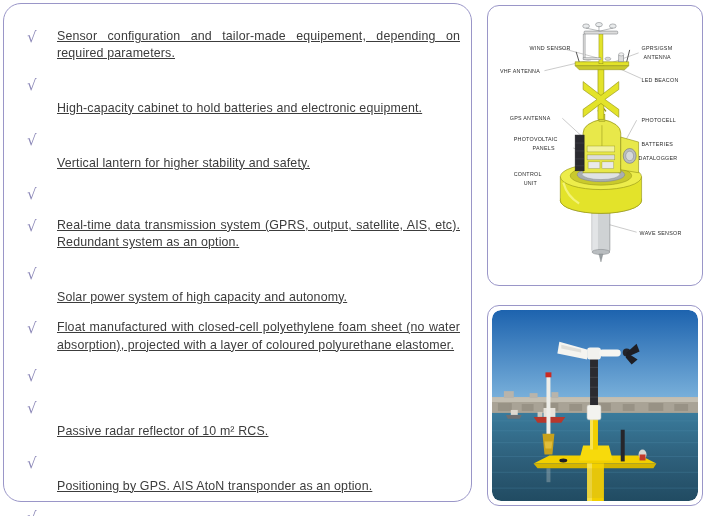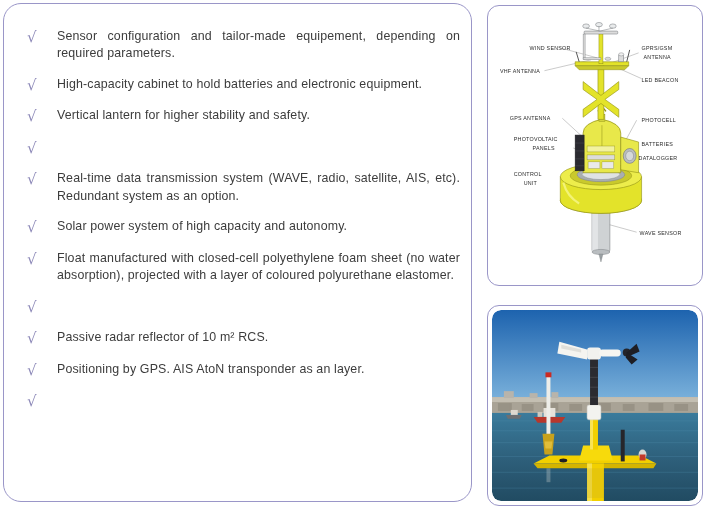--- a/index.html
+++ b/index.html
@@ -16,22 +16,22 @@
                padding:4px;background:#ffffff;}
 
   
   #feature-list{position:absolute;left:16px;top:24px;width:440px;}
   .feature-row{display:flex;align-items:flex-start;margin-bottom:13.5px;}
   .check-icon{flex:0 0 30px;color:#8e8ab9;font-size:15px;line-height:17px;
               padding-top:1px;text-align:left;padding-left:7px;
               font-family:"DejaVu Sans",sans-serif;}
   .feature-text{flex:1;color:#3c3c3c;font-size:12.4px;line-height:17.2px;
                 text-align:justify;letter-spacing:.15px;
-                font-family:"Liberation Sans",sans-serif;}
-  .feature-text.nojust{text-align:left;}
+                font-family:"Liberation Sans",sans-serif;text-decoration:underline;}
+  .feature-text.nojust{text-align:left;margin-top:24px;}
 
   
   #buoy-diagram{position:absolute;left:0;top:0;width:100%;height:100%;}
   .lbl{font-family:"Liberation Sans",sans-serif;font-size:5.4px;
        fill:#2b2b2b;letter-spacing:.25px;}
   .lead{stroke:#8a8a8a;stroke-width:.45px;fill:none;}
 
   
   #photo-figure{width:100%;height:100%;display:block;border-radius:9px;}
 </style>
@@ -50,40 +50,40 @@
       </div>
       <div class="feature-row">
         <span class="check-icon">√</span>
         <span class="feature-text nojust">Vertical lantern for higher stability and safety.</span>
       </div>
       <div class="feature-row">
         <span class="check-icon">√</span>
       </div>
       <div class="feature-row">
         <span class="check-icon">√</span>
-        <span class="feature-text">Real-time data transmission system (WAVE, radio, satellite, AIS, etc). Redundant system as an option.</span>
+        <span class="feature-text">Real-time data transmission system (GPRS, output, satellite, AIS, etc). Redundant system as an option.</span>
       </div>
       <div class="feature-row">
         <span class="check-icon">√</span>
         <span class="feature-text nojust">Solar power system of high capacity and autonomy.</span>
       </div>
       <div class="feature-row">
         <span class="check-icon">√</span>
         <span class="feature-text">Float manufactured with closed-cell polyethylene foam sheet (no water absorption), projected with a layer of coloured polyurethane elastomer.</span>
       </div>
       <div class="feature-row">
         <span class="check-icon">√</span>
       </div>
       <div class="feature-row">
         <span class="check-icon">√</span>
         <span class="feature-text nojust">Passive radar reflector of 10 m² RCS.</span>
       </div>
       <div class="feature-row">
         <span class="check-icon">√</span>
-        <span class="feature-text nojust">Positioning by GPS. AIS AtoN transponder as an layer.</span>
+        <span class="feature-text nojust">Positioning by GPS. AIS AtoN transponder as an option.</span>
       </div>
       <div class="feature-row">
         <span class="check-icon">√</span>
       </div>
     </div>
 </div>
 
 <div class="panel" id="diagram-panel">
   <svg id="buoy-diagram" viewBox="0 0 216 281">
 

